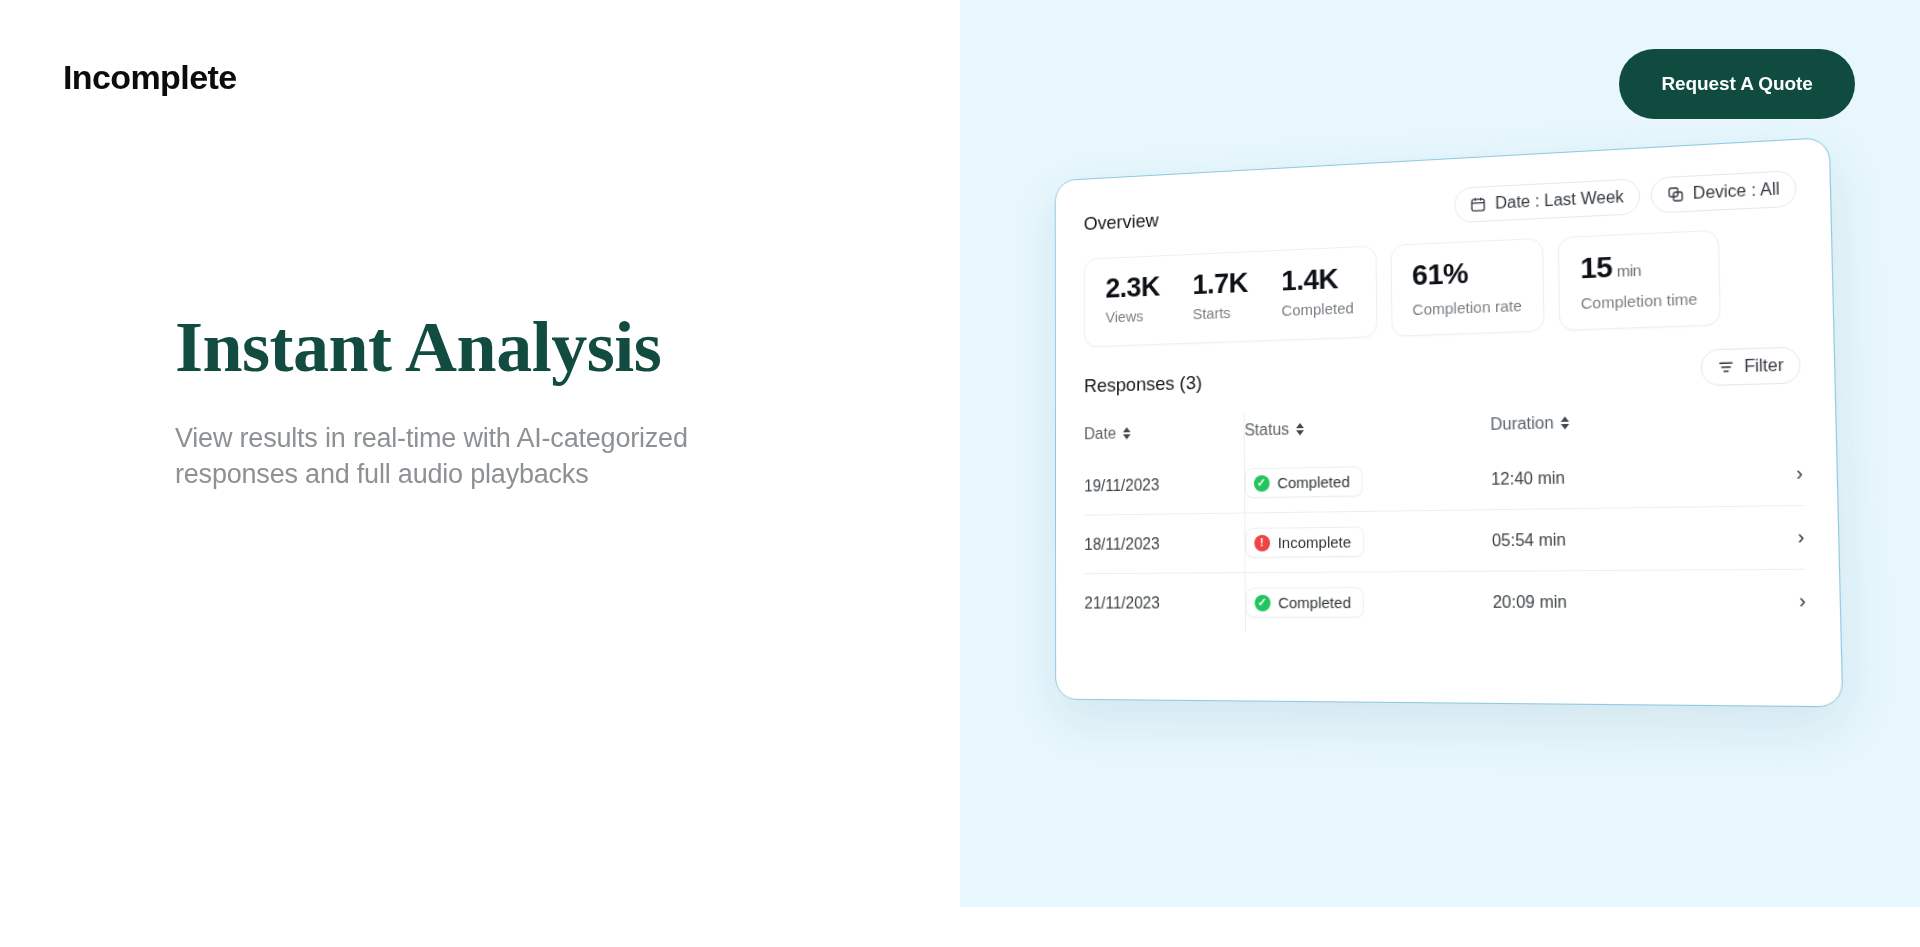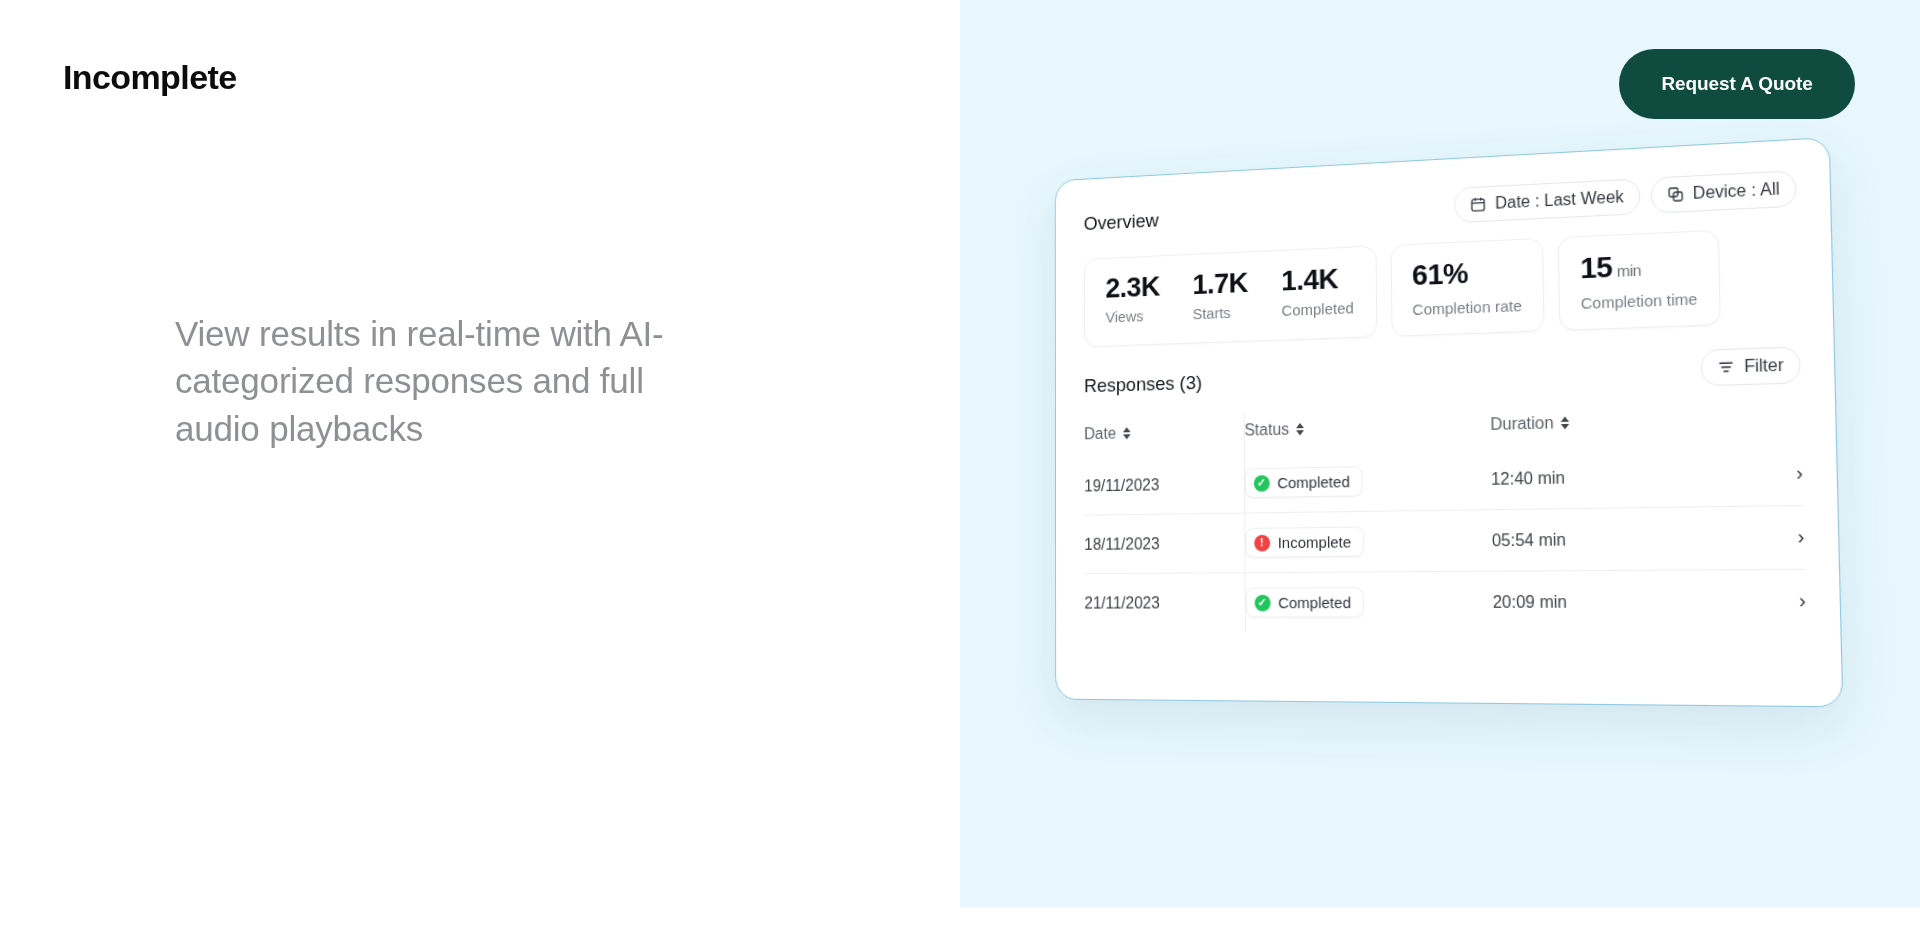--- a/index.html
+++ b/index.html
@@ -70,21 +70,21 @@
   .hero-title {
     font-family: "Liberation Serif", serif;
     font-size: 72px;
     font-weight: 700;
     color: #124c41;
     letter-spacing: -0.5px;
     line-height: 1.05;
     margin-bottom: 34px;
   }
   .hero-sub {
-    font-size: 35px;
+    font-size: 27px;
     line-height: 1.35;
     color: #8d9194;
     font-weight: 400;
     letter-spacing: -0.2px;
     max-width: 560px;
   }
 
   
   .dash-wrap {
     position: absolute;
@@ -272,20 +272,21 @@
 
 <div class="page">
 
   <div class="right-panel"></div>
 
   <div class="logo">Incomplete</div>
 
   <button class="cta-button">Request A Quote</button>
 
   <div class="hero">
+    <h1 class="hero-title">Instant Analysis</h1>
     <p class="hero-sub">View results in real-time with AI-categorized responses and full audio playbacks</p>
   </div>
 
   <div class="dash-wrap">
     <div class="dash-card">
 
       <div class="dash-head">
         <div class="dash-title">Overview</div>
         <div class="chips">
 

